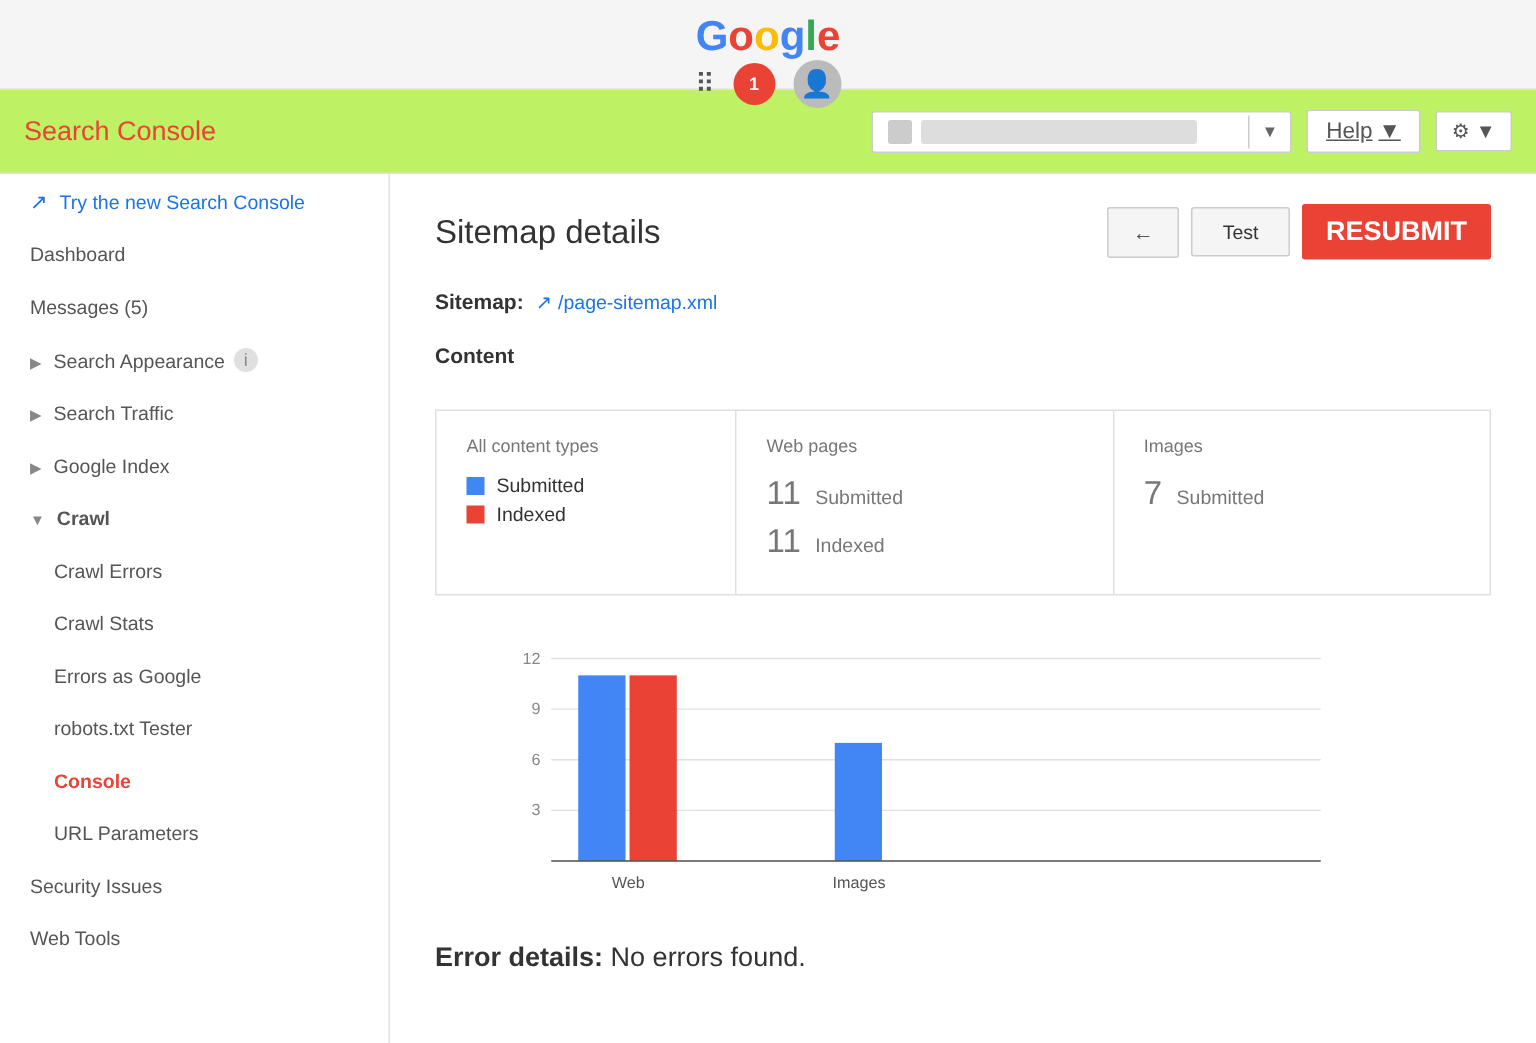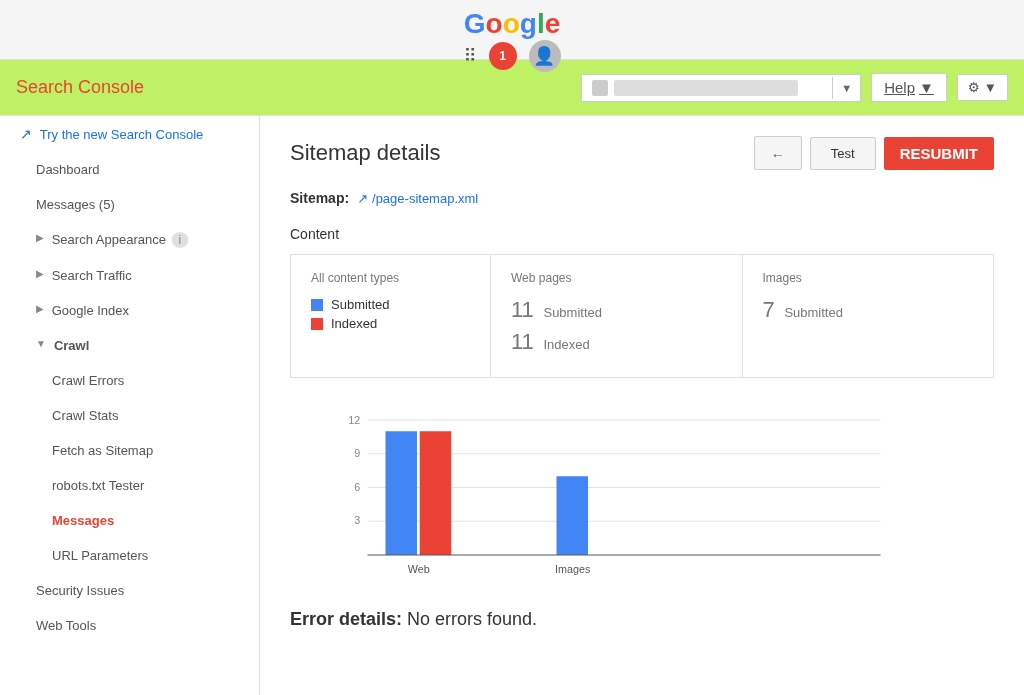--- a/index.html
+++ b/index.html
@@ -44,22 +44,22 @@
       cursor: pointer; border-radius: 2px; color: #555; font-size: 15px;
       display: flex; align-items: center; gap: 4px; text-decoration: underline;
     }
     .gear-btn {
       border: 1px solid #ccc; padding: 5px 10px; background: #fff;
       cursor: pointer; border-radius: 2px; color: #555;
       display: flex; align-items: center; gap: 4px;
     }
 
     .nav-item {
-      display: flex; align-items: flex-start; padding: 10px 20px;
-      cursor: pointer; color: #555; font-size: 13px; margin-left: 16px;
+      display: flex; align-items: flex-end; padding: 10px 20px;
+      cursor: pointer; color: #555; font-size: 13px;
     }
     .nav-item .arrow { margin-right: 8px; font-size: 10px; color: #888; }
     .nav-item.sub { padding-left: 36px; }
     .nav-item.sub-active { color: #EA4335; font-weight: bold; padding-left: 36px; }
 
     .new-console-link {
       display: flex; align-items: center; gap: 8px;
       padding: 10px 20px; color: #1a73e8; cursor: pointer; font-size: 13px;
     }
     .external-icon { color: #1a73e8; font-size: 14px; }
@@ -80,30 +80,30 @@
       border: 1px solid #ccc; background: #f5f5f5; padding: 8px 16px;
       cursor: pointer; border-radius: 2px; font-size: 14px; color: #555;
       display: flex; align-items: center;
     }
     .test-btn {
       border: 1px solid #ccc; background: #f5f5f5; padding: 8px 20px;
       cursor: pointer; border-radius: 2px; font-size: 13px; color: #333;
     }
     .resubmit-btn {
       background: #EA4335; color: white; border: none; padding: 8px 16px;
-      cursor: pointer; border-radius: 2px; font-size: 15px; font-weight: bold;
+      cursor: pointer; border-radius: 2px; font-size: 18px; font-weight: bold;
     }
 
     .sitemap-ref {
       display: flex; align-items: center; gap: 8px; margin-bottom: 20px;
     }
     .sitemap-label { font-weight: bold; font-size: 14px; }
     .sitemap-link { color: #1a73e8; text-decoration: none; display: flex; align-items: center; gap: 4px; }
 
-    .content-section-title { font-weight: normal; font-size: 14px; margin-bottom: 12px; }
+    .content-section-title { font-weight: bold; font-size: 14px; margin-bottom: 28px; }
 
     
     .cards-row { display: flex; gap: 0; border: 1px solid #e0e0e0; margin-bottom: 24px; }
     .card {
       padding: 16px 20px; flex: 1;
     }
     .card:not(:last-child) { border-right: 1px solid #e0e0e0; }
     .card-title { color: #777; font-size: 12px; margin-bottom: 12px; }
     .legend-item { display: flex; align-items: center; gap: 8px; margin-bottom: 4px; font-size: 13px; }
     .legend-dot { width: 12px; height: 12px; }
@@ -214,27 +214,27 @@
       <span class="arrow">▼</span>
       <span style="font-weight:bold;">Crawl</span>
     </div>
     <div class="nav-item sub">
       <span>Crawl Errors</span>
     </div>
     <div class="nav-item sub">
       <span>Crawl Stats</span>
     </div>
     <div class="nav-item sub">
-      <span>Fetch as Sitemap</span>
+      <span>Errors as Google</span>
     </div>
     <div class="nav-item sub">
       <span>robots.txt Tester</span>
     </div>
     <div class="nav-item sub-active" style="color:#EA4335;font-weight:bold;padding-left:36px;padding-top:10px;padding-bottom:10px;">
-      <span>Messages</span>
+      <span>Console</span>
     </div>
     <div class="nav-item sub">
       <span>URL Parameters</span>
     </div>
     <div class="nav-item">
       <span>Security Issues</span>
     </div>
     <div class="nav-item">
       <span>Web Tools</span>
     </div>

